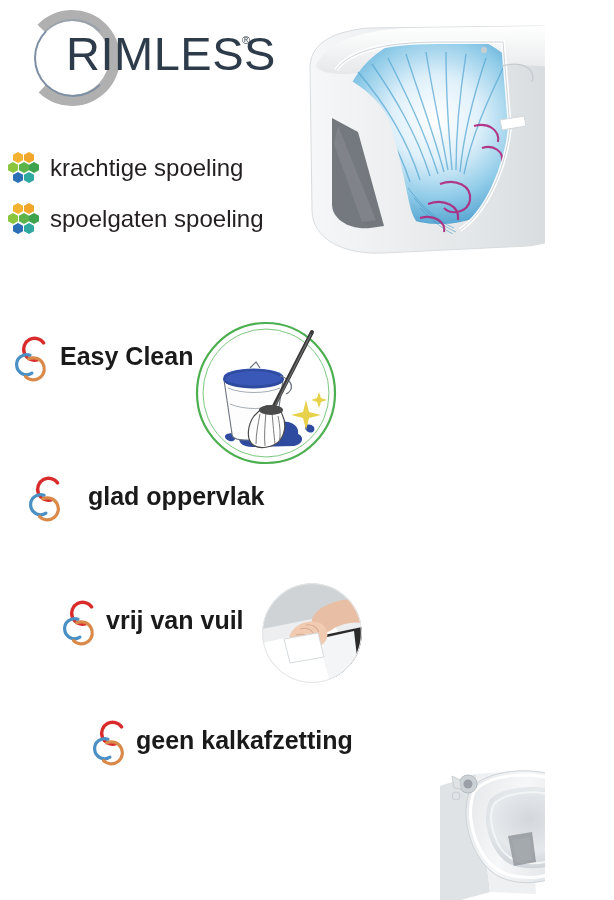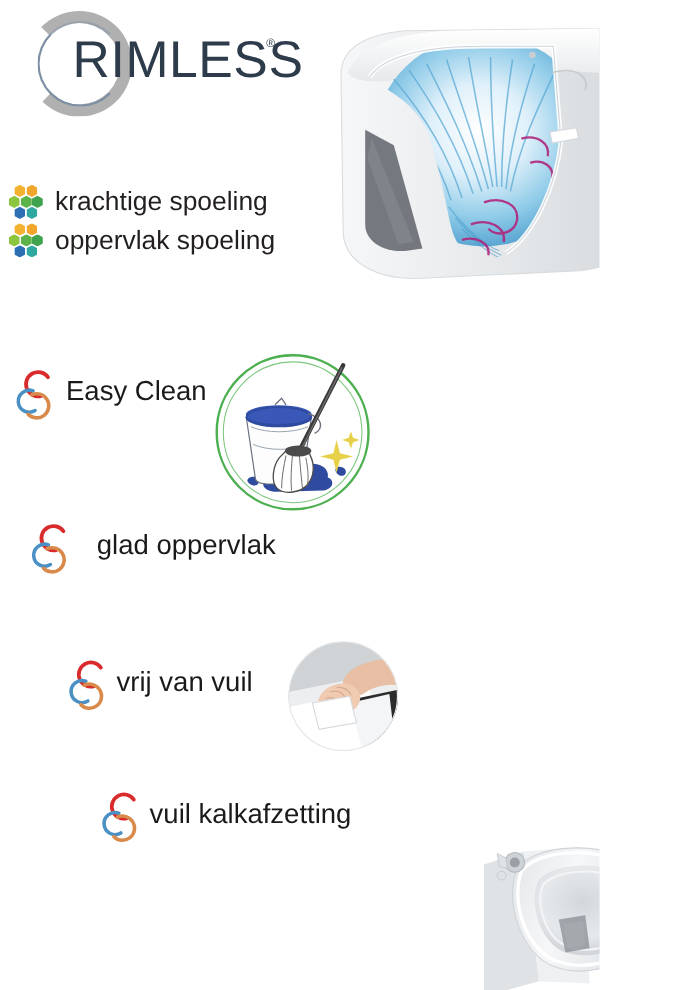--- a/index.html
+++ b/index.html
@@ -115,21 +115,21 @@
 
   
   .arc-row {
     position: absolute;
     display: flex;
     align-items: center;
   }
   .arc-row .label {
     font-size: 25px;
     color: #1a1a1a;
-    font-weight: 400;
+    font-weight: 700;
     white-space: nowrap;
   }
 
   
   .toilet-cutaway {
     position: absolute;
     left: 288px;
     top: 8px;
     width: 322px;
     height: 255px;
@@ -240,21 +240,21 @@
 
       <path d="M48 62 C60 44 95 34 150 34 L215 34 L222 120 C218 160 198 205 172 222" fill="none" stroke="#ffffff" stroke-width="4" opacity="0.9"></path>
       <path d="M48 62 C60 44 95 34 150 34 L215 34 L222 120 C218 160 198 205 172 222" fill="none" stroke="#cfd4d8" stroke-width="1"></path>
 
       <circle cx="196" cy="42" r="3" fill="#c9ced2"></circle>
       <path d="M214 58 C236 52 248 62 244 74" fill="none" stroke="#c6cbd0" stroke-width="1.4"></path>
       <path d="M212 112 L236 108 L238 118 L214 122 Z" fill="#ffffff" stroke="#d3d7da" stroke-width="1"></path>
     </svg>
   </div>
 
-  <div class="hex-row" style="left:8px; top:168px;">
+  <div class="hex-row" style="left:8px; top:152px;">
     <div class="hex-icon">
       <span class="hex" style="left:5px;  top:0px;  background:#f3b331;"></span>
       <span class="hex" style="left:16px; top:0px;  background:#f0a62a;"></span>
       <span class="hex" style="left:0px;  top:10px; background:#8cc63f;"></span>
       <span class="hex" style="left:11px; top:10px; background:#5cb34a;"></span>
       <span class="hex" style="left:21px; top:10px; background:#3fa34d;"></span>
       <span class="hex" style="left:5px;  top:20px; background:#2d6fb5;"></span>
       <span class="hex" style="left:16px; top:20px; background:#2fa8a0;"></span>
     </div>
     <span class="label">krachtige spoeling</span>
@@ -263,21 +263,21 @@
   <div class="hex-row" style="left:8px; top:203px;">
     <div class="hex-icon">
       <span class="hex" style="left:5px;  top:0px;  background:#f3b331;"></span>
       <span class="hex" style="left:16px; top:0px;  background:#f0a62a;"></span>
       <span class="hex" style="left:0px;  top:10px; background:#8cc63f;"></span>
       <span class="hex" style="left:11px; top:10px; background:#5cb34a;"></span>
       <span class="hex" style="left:21px; top:10px; background:#3fa34d;"></span>
       <span class="hex" style="left:5px;  top:20px; background:#2d6fb5;"></span>
       <span class="hex" style="left:16px; top:20px; background:#2fa8a0;"></span>
     </div>
-    <span class="label">oppervlak spoeling</span>
+    <span class="label">spoelgaten spoeling</span>
   </div>
 
   <div class="mop-circle">
     <svg width="152" height="150" viewBox="0 0 152 150">
       <ellipse cx="76" cy="75" rx="69" ry="70" fill="none" stroke="#4caf50" stroke-width="2.2"></ellipse>
       <ellipse cx="76" cy="75" rx="63" ry="64" fill="none" stroke="#7dc87f" stroke-width="1"></ellipse>
 
       <path d="M52 116 C46 108 56 104 64 107 C68 98 80 99 84 106 C96 100 110 106 108 116 C114 118 114 126 104 128 L62 129 C50 129 46 122 52 116 Z" fill="#2f4ba0"></path>
       <path d="M36 121 C32 117 40 113 45 117 C47 122 42 126 36 121 Z" fill="#2f4ba0"></path>
       <path d="M116 112 C112 107 120 104 124 109 C126 114 120 117 116 112 Z" fill="#2f4ba0"></path>
@@ -371,21 +371,21 @@
   </div>
 
   <div class="arc-row" style="left:88px; top:712px;">
     <div class="arc-icon">
       <svg width="44" height="56" viewBox="0 0 44 56">
         <path d="M31 12 A11 11 0 1 0 31 30" fill="none" stroke="#d92b2b" stroke-width="3.4" stroke-linecap="round" transform="rotate(20 24 21)"></path>
         <path d="M21 28 A10 10 0 1 0 21 46" fill="none" stroke="#4a90c4" stroke-width="3.2" stroke-linecap="round" transform="rotate(-6 14 37)"></path>
         <path d="M31 32 A11 11 0 1 0 31 50" fill="none" stroke="#d98a4a" stroke-width="3.2" stroke-linecap="round" transform="rotate(190 24 41)"></path>
       </svg>
     </div>
-    <span class="label" style="margin-left:4px;">vuil kalkafzetting</span>
+    <span class="label" style="margin-left:4px;">geen kalkafzetting</span>
   </div>
 
 
   <div class="bowl-photo">
     <svg width="180" height="140" viewBox="0 0 180 140">
       <defs>
         <linearGradient id="bowlBody" x1="0" y1="0" x2="1" y2="0.3">
           <stop offset="0%" stop-color="#e3e6e9"></stop>
           <stop offset="45%" stop-color="#f6f7f8"></stop>
           <stop offset="100%" stop-color="#dde1e4"></stop>

